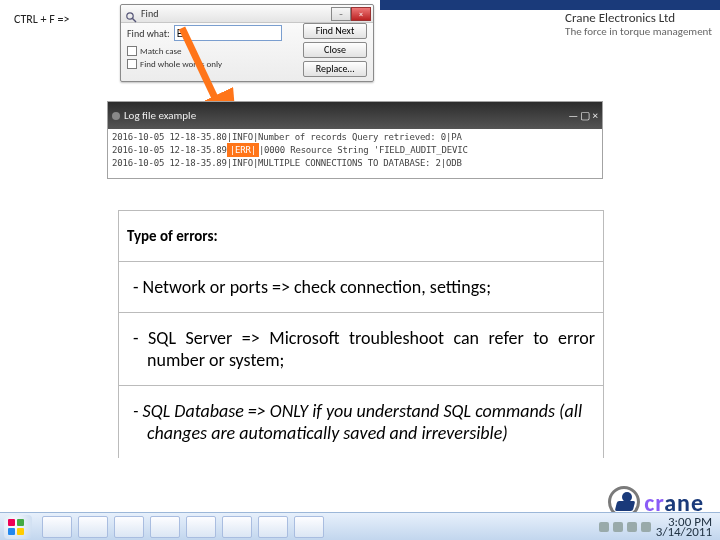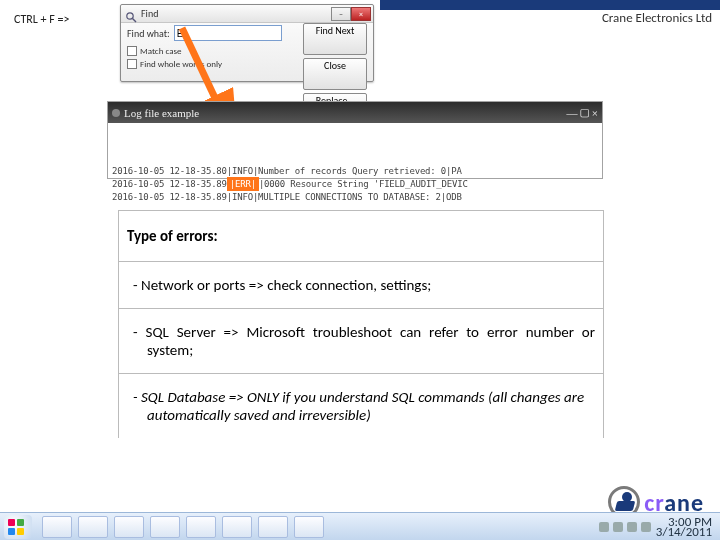--- a/index.html
+++ b/index.html
@@ -27,45 +27,45 @@
                 border-radius: 3px 3px 0 0; display:flex; align-items:center; }
   .find-title-icon { width: 12px; height: 12px; margin: 0 4px; }
   .find-title-text { font-size: 10px; color: #333; flex: 1; }
   .find-title-btns { display:flex; gap:0; margin-right:2px; }
   .tbtn { width: 20px; height: 14px; border:1px solid #888; font-size:8px; line-height:12px; text-align:center;
           background: linear-gradient(#f6f6f6,#ddd); color:#333; }
   .tbtn.close { background: linear-gradient(#e77,#b22); color:#fff; border-color:#933; }
   .find-row1 { position:absolute; top:20px; left:6px; font-size:10px; color:#333; display:flex; align-items:center; gap:4px; }
   .find-input { width: 108px; height: 16px; border:1px solid #7a9ecf; background:#fff; font-size:10px; padding: 0 2px; }
   .find-btncol { position:absolute; top:18px; right:6px; display:flex; flex-direction:column; gap:3px; }
-  .fbtn { width:64px; height:32px; font-size:10px; border:1px solid #8a8a8a; border-radius:2px;
+  .fbtn { width:64px; height:16px; font-size:10px; border:1px solid #8a8a8a; border-radius:2px;
           background: linear-gradient(#fefefe,#e2e2e2); text-align:center; line-height:14px; }
   .find-opts { position:absolute; top:40px; left:6px; font-size:9px; color:#333; display:flex; flex-direction:column; gap:2px; }
   .chk { display:flex; align-items:center; gap:3px; }
   .chkbox { width:10px; height:10px; border:1px solid #7a7a7a; background:#fff; display:inline-block; }
 
   
   .arrow { position:absolute; top:22px; left:174px; width:80px; height:120px; pointer-events:none; }
 
   
   .log { position:absolute; top:101px; left:107px; width:496px; height:78px;
          border:1px solid #a3a3a3; background:#fff; }
-  .log-title { height:21px; background: linear-gradient(#2c2c2c,#555); color:#eee; font-size:11px;
-               display:flex; align-items:center; padding: 0 4px; font-family: Liberation Serif, serif; }
+  .log-title { height:27px; background: linear-gradient(#2c2c2c,#555); color:#eee; font-size:11px;
+               display:flex; align-items:center; padding: 0 4px; }
   .log-title .dot { width:8px; height:8px; border-radius:50%; background:#888; margin-right:4px; }
   .log-title .spacer { flex:1; }
   .log-title .wbtn { margin-left:2px; font-size:11px; color:#eee; }
   .log-body { font-family: Consolas, monospace; font-size:9px; color:#444; padding: 2px 4px; line-height:12px;
-              white-space: pre; letter-spacing: -0.2px; margin-top: 40px; }
+              white-space: pre; letter-spacing: -0.2px; }
   .hl-err { display:inline-block; background:#ff7519; color:#fff; padding: 0 2px; border:1px solid #ff7519; }
 
   
   .tbl { position:absolute; top:210px; left:118px; width:486px; font-size:15px; }
   .tbl-head { font-weight:bold; padding: 16px 8px; border:1px solid #bbb; border-bottom:none; }
-  .tbl-cell { padding: 14px 8px 14px 28px; border:1px solid #bbb; border-bottom:none; text-indent:-14px; font-size:15px; }
+  .tbl-cell { padding: 14px 8px 14px 28px; border:1px solid #bbb; border-bottom:none; text-indent:-14px; font-size:18px; }
   .tbl-cell:last-child { border-bottom:1px solid #bbb;font-style:italic; }
   .tbl-cell.spread { text-align: justify; }
   .no-bottom { border-bottom: none !important; }
 
   
   .logo { position:absolute; bottom:22px; right:16px; display:flex; align-items:center; gap:4px; }
   .logo-mark { width:32px; height:32px; border:3px solid #7a7a7a; border-radius:50%; position:relative; }
   .logo-mark::before { content:""; position:absolute; top:3px; left:11px; width:10px; height:10px;
                        background:#1a3a7a; border-radius:50%; }
   .logo-mark::after { content:""; position:absolute; bottom:4px; left:5px; width:18px; height:10px;
@@ -92,20 +92,21 @@
 <body>
 
 <div class="stage">
 
   <div class="topbar"></div>
 
   <div class="ctrlf">CTRL + F =&gt;</div>
 
   <div class="hdr-right">
     <div class="hdr-co">Crane Electronics Ltd</div>
+    <div class="hdr-tag">The force in torque management</div>
   </div>
 
   <div class="find">
     <div class="find-title">
       <span class="find-title-icon">
         <svg viewBox="0 0 12 12" width="12" height="12">
             <circle cx="5" cy="5" r="3.2" fill="none" stroke="#557" stroke-width="1.2"></circle>
             <line x1="7.5" y1="7.5" x2="11" y2="11" stroke="#557" stroke-width="1.4"></line>
           </svg>
       </span>

